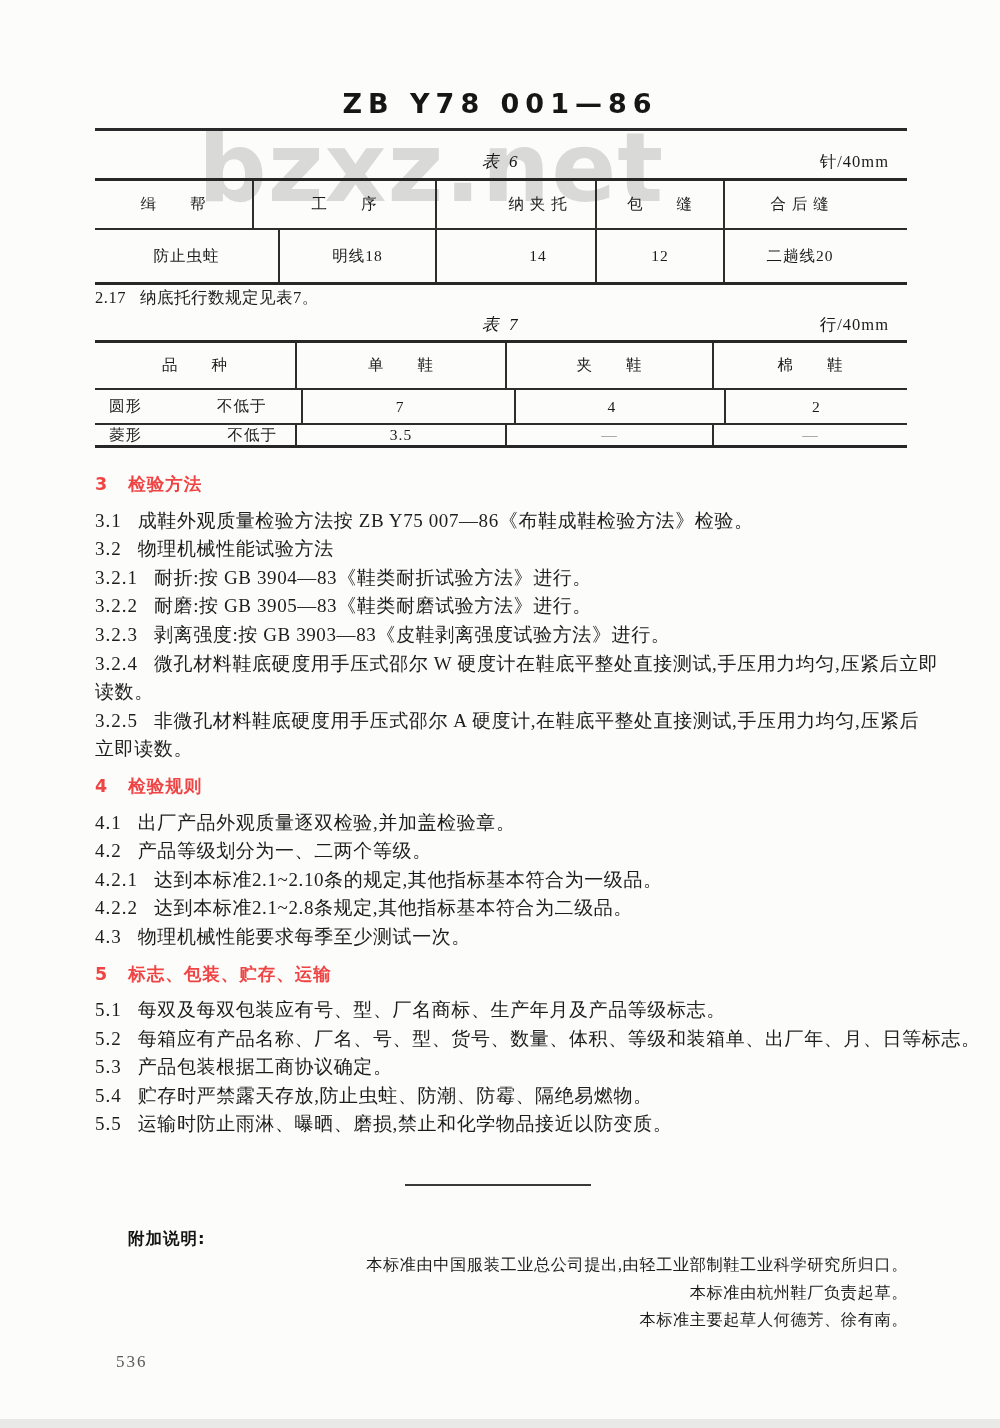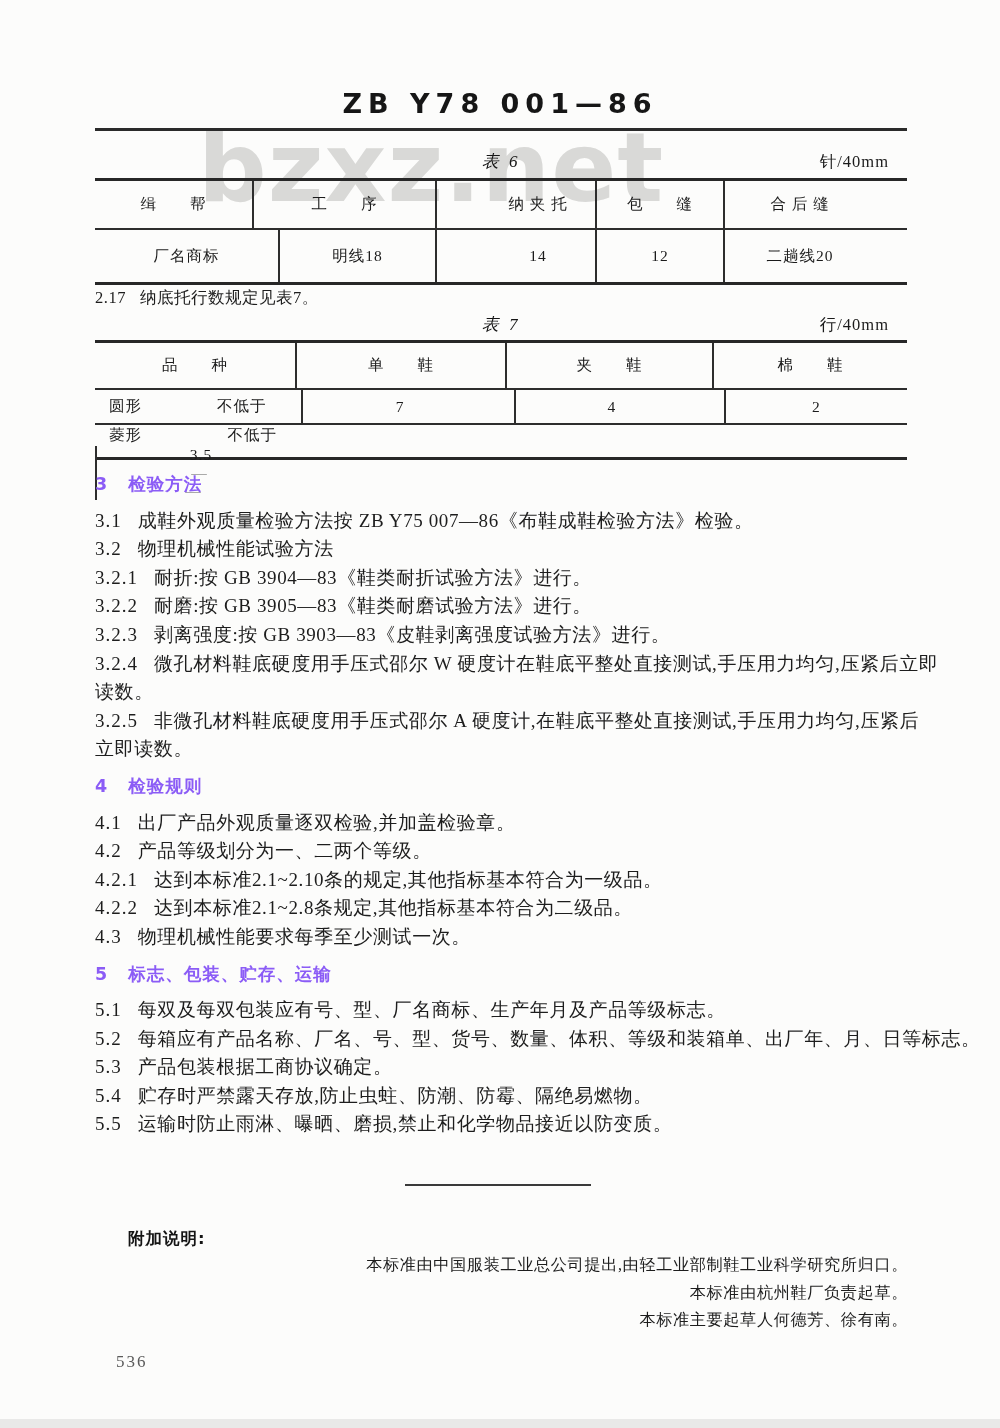--- a/index.html
+++ b/index.html
@@ -25,31 +25,31 @@
   .td{box-sizing:border-box;display:flex;align-items:center;justify-content:center;
       font-size:15.5px;letter-spacing:1px;color:#1b1b1b;}
   .td + .td{border-left:2px solid #2d2d2d;}
   .tr.head{border-bottom:2px solid #2d2d2d;}
   .tr.mid{border-bottom:2px solid #2d2d2d;}
   
   .t6 .c0{width:183px;} .t6 .c1{width:157px;} .t6 .c2{width:160px;padding-left:44px;} .t6 .c3{width:128px;} .t6 .c4{width:152px;}
   .t6 .tr.head{height:47px;} .t6 .tr.body{height:52px;}
   
   .t7 .c0{width:200px;} .t7 .c1{width:210px;} .t7 .c2{width:207px;} .t7 .c3{width:195px;}
-  .t7 .tr.head{height:45px;} .t7 .tr.r1{height:33px;gap:16px;} .t7 .tr.r2{height:32px;flex-direction:column;}
+  .t7 .tr.head{height:45px;} .t7 .tr.r1{height:33px;gap:16px;} .t7 .tr.r2{height:20px;}
   .t7 .kindcell{justify-content:space-between;padding:0 18px 0 14px;}
   .faint{color:#8f8f8f;}
   
   .clause217{left:95px;top:287px;font-size:16.5px;letter-spacing:0.5px;white-space:nowrap;}
   .clause217 .num{margin-right:14px;}
   .sections{left:95px;top:462px;width:815px;}
   .para{font-size:19px;line-height:28.6px;letter-spacing:0.6px;white-space:nowrap;}
   .para .num{margin-right:16px;letter-spacing:1px;}
   .sec-heading{font-family:"DejaVu Sans","Liberation Sans",sans-serif;
-    font-weight:700;font-size:17.5px;line-height:28.6px;margin:8px 0;letter-spacing:1px;color:#8b5cf6;white-space:nowrap;}
+    font-weight:700;font-size:17.5px;line-height:28.6px;margin:8px 0;letter-spacing:1px;color:#ef4444;white-space:nowrap;}
   .sec-heading .num{margin-right:20px;}
   
   .divider{left:405px;top:1184px;width:186px;height:2px;background:#3a3a3a;}
   .notes{left:128px;top:1226px;width:780px;}
   .notes .ntitle{font-family:"DejaVu Sans","Liberation Sans",sans-serif;
     font-weight:700;font-size:16.5px;line-height:26px;letter-spacing:1px;color:#141414;}
   .notes .nline{font-size:16.2px;line-height:27.5px;letter-spacing:0.6px;white-space:nowrap;text-align:right;}
   .pageno{left:116px;top:1352px;font-size:17px;letter-spacing:2px;color:#5a5a5a;}
   .bottom-strip{left:0;top:1419px;width:1000px;height:9px;background:#e9e9e8;}
 </style>
@@ -70,21 +70,21 @@
 
   <div class="layer stable t6" style="top:178px;">
     <div class="tr head">
       <div class="td c1">缉　　帮</div>
       <div class="td c0">工　　序</div>
       <div class="td c2">纳 夹 托</div>
       <div class="td c3">包　　缝</div>
       <div class="td c4">合 后 缝</div>
     </div>
     <div class="tr body">
-      <div class="td c0">厂名商标</div>
+      <div class="td c0">防止虫蛀</div>
       <div class="td c1">明线18</div>
       <div class="td c2">14</div>
       <div class="td c3">12</div>
       <div class="td c4">二趟线20</div>
     </div>
   </div>
 
   <div class="layer clause217">
     <span class="num">2.17</span><span>纳底托行数规定见表7。</span>
   </div>

